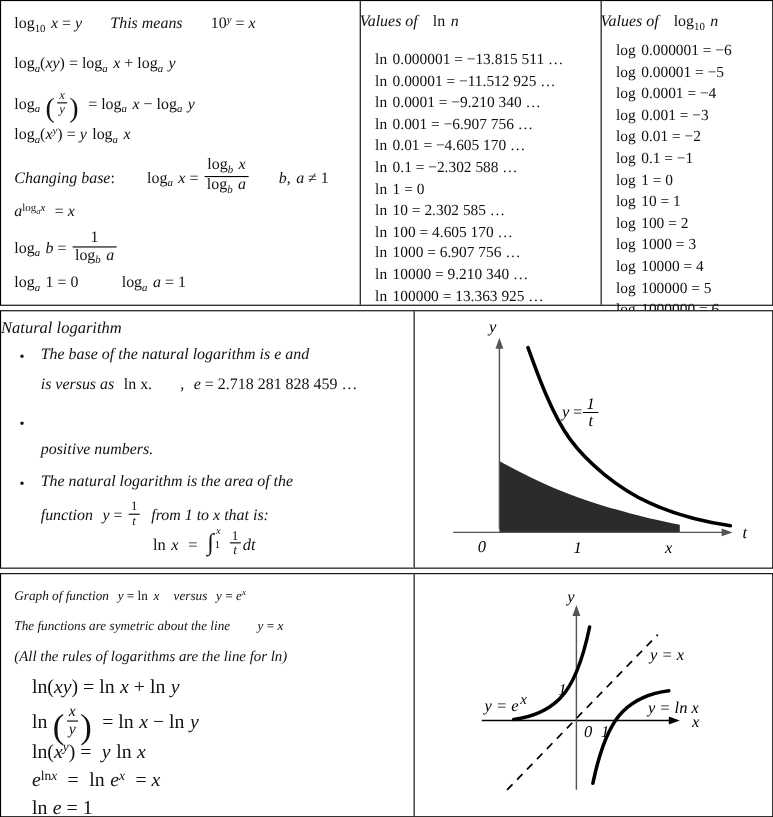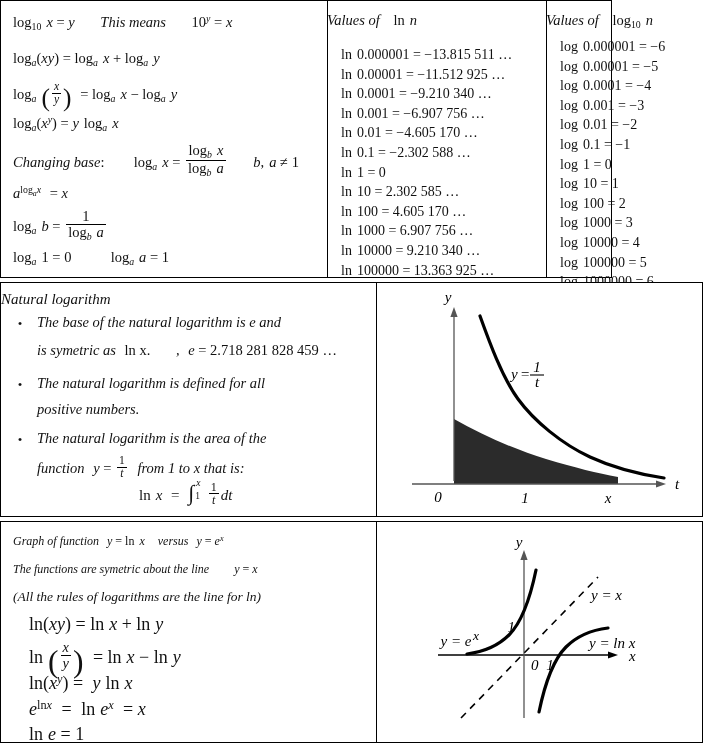--- a/index.html
+++ b/index.html
@@ -6,21 +6,21 @@
   body{
     width:703px;height:743px;
     font-family:"Liberation Serif", serif;
     color:#111111;
     overflow:hidden;
   }
   .sheet{position:relative;width:703px;height:743px;box-sizing:border-box;}
 
   
   .panel{position:absolute;border:1.4px solid #000;box-sizing:border-box;background:#fff;}
-  #panel-formulas{left:0;top:0;width:612px;height:278px;}
+  #panel-formulas{left:0;top:0;width:703px;height:278px;}
   #panel-natural{left:0;top:282px;width:703px;height:235px;}
   #panel-graphs{left:0;top:521px;width:703px;height:222px;}
 
   .vdiv{position:absolute;top:0;bottom:0;width:0;border-left:1.4px solid #000;}
 
   .col{position:absolute;top:0;bottom:0;box-sizing:border-box;}
 
   
   .mathline{font-family:"Liberation Serif", serif;font-size:14.5px;white-space:nowrap;line-height:1;}
   .it{font-style:italic;}
@@ -182,28 +182,27 @@
 
   <div class="panel" id="panel-natural">
     <div class="vdiv" style="left:375px;"></div>
 
     <div id="nat-text">
       <div id="nat-title">Natural logarithm</div>
 
       <div class="bulletdot" style="top:33px;">•</div>
       <div class="btxt" style="top:31px;">The base of the natural logarithm is e and</div>
       <div class="btxt" style="top:59px;">
-        <span>is symetric as</span>
+        <span>is versus as</span>
         <span class="sp-s"></span><span class="up">ln x.</span>
         <span class="sp-l"></span><span>,</span>
         <span class="sp-s"></span><span class="it">e</span> <span class="up">= 2.718 281 828 459 …</span>
       </div>
 
       <div class="bulletdot" style="top:94px;">•</div>
-      <div class="btxt" style="top:92px;">The natural logarithm is defined for all</div>
       <div class="btxt" style="top:118px;">positive numbers.</div>
 
       <div class="bulletdot" style="top:149px;">•</div>
       <div class="btxt" style="top:147px;">The natural logarithm is the area of the</div>
       <div class="btxt" style="top:172px;">
         <span>function</span>
         <span class="sp-s"></span><span class="it">y</span> <span class="up">=</span>
         <span class="frac sm"><span class="n up">1</span><span class="d it">t</span></span>
         <span class="sp-s"></span><span>from 1 to x  that is:</span>
       </div>

